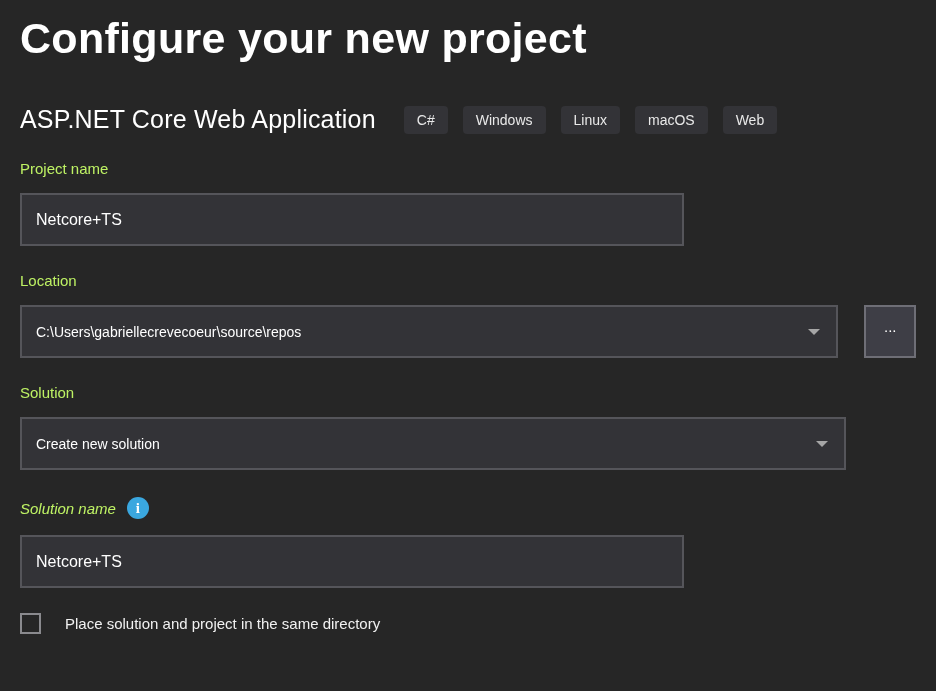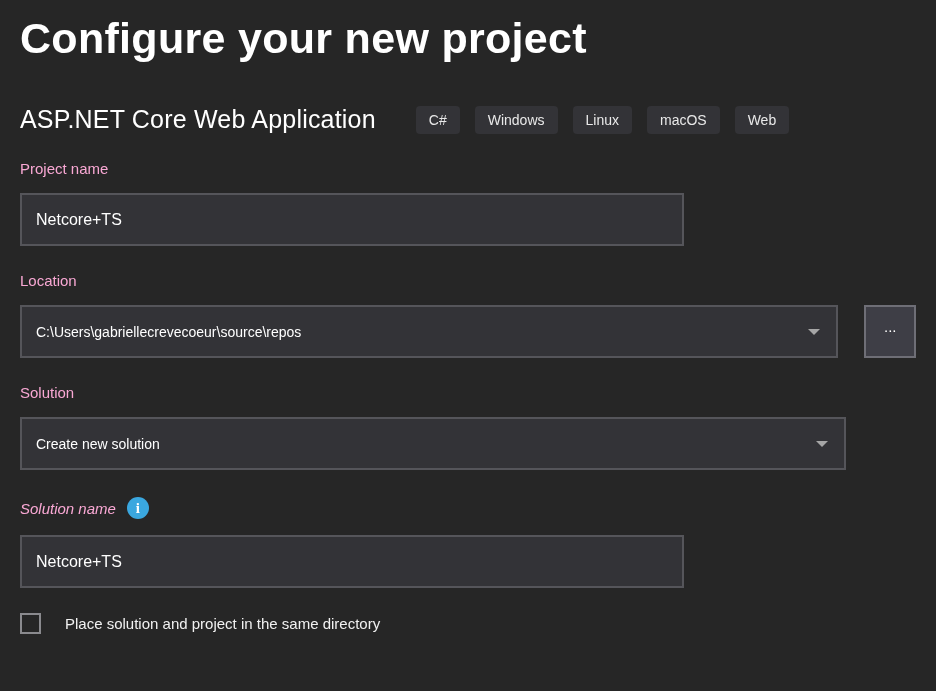--- a/index.html
+++ b/index.html
@@ -22,21 +22,21 @@
     color: #ffffff;
     margin: 0;
     padding-top: 14px;
     letter-spacing: 0.3px;
     line-height: 1.15;
   }
   .template-row {
     display: flex;
     align-items: center;
     margin-top: 42px;
-    gap: 40px;
+    gap: 28px;
   }
   .template-name {
     font-size: 25px;
     font-weight: 300;
     color: #ffffff;
     margin: 0;
     letter-spacing: 0.2px;
   }
   .tags {
     display: flex;
@@ -46,21 +46,21 @@
     background: #333337;
     color: #e9e9e9;
     font-size: 14px;
     padding: 6px 13px;
     border-radius: 4px;
     white-space: nowrap;
   }
   .field-label {
     display: block;
     font-size: 15px;
-    color: #f9a8d4;
+    color: #bef264;
     margin-top: 26px;
     margin-bottom: 16px;
   }
   .text-input {
     display: block;
     width: 664px;
     height: 53px;
     background: #333337;
     border: 2px solid #55555a;
     color: #ffffff;

